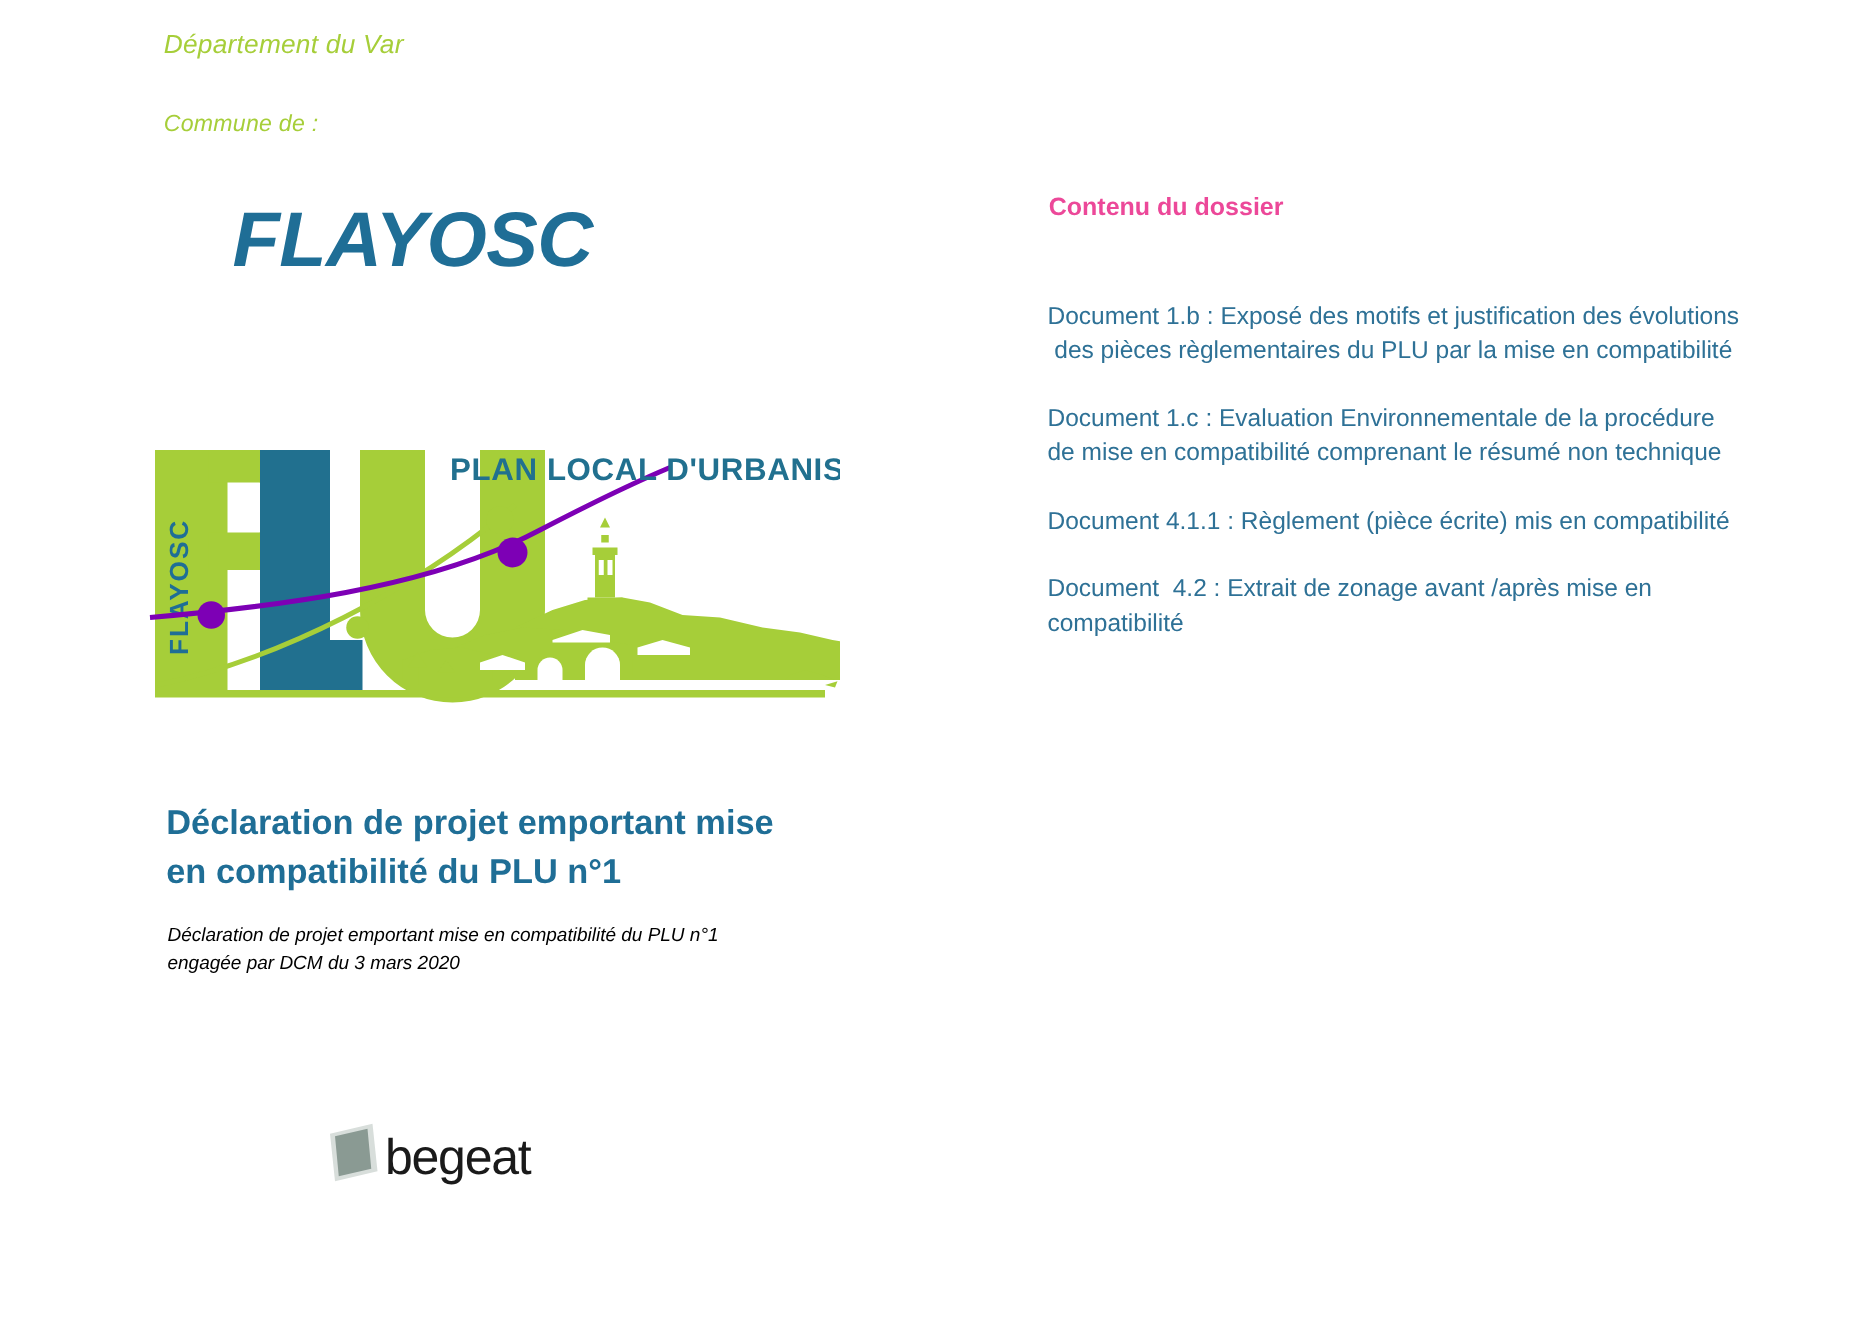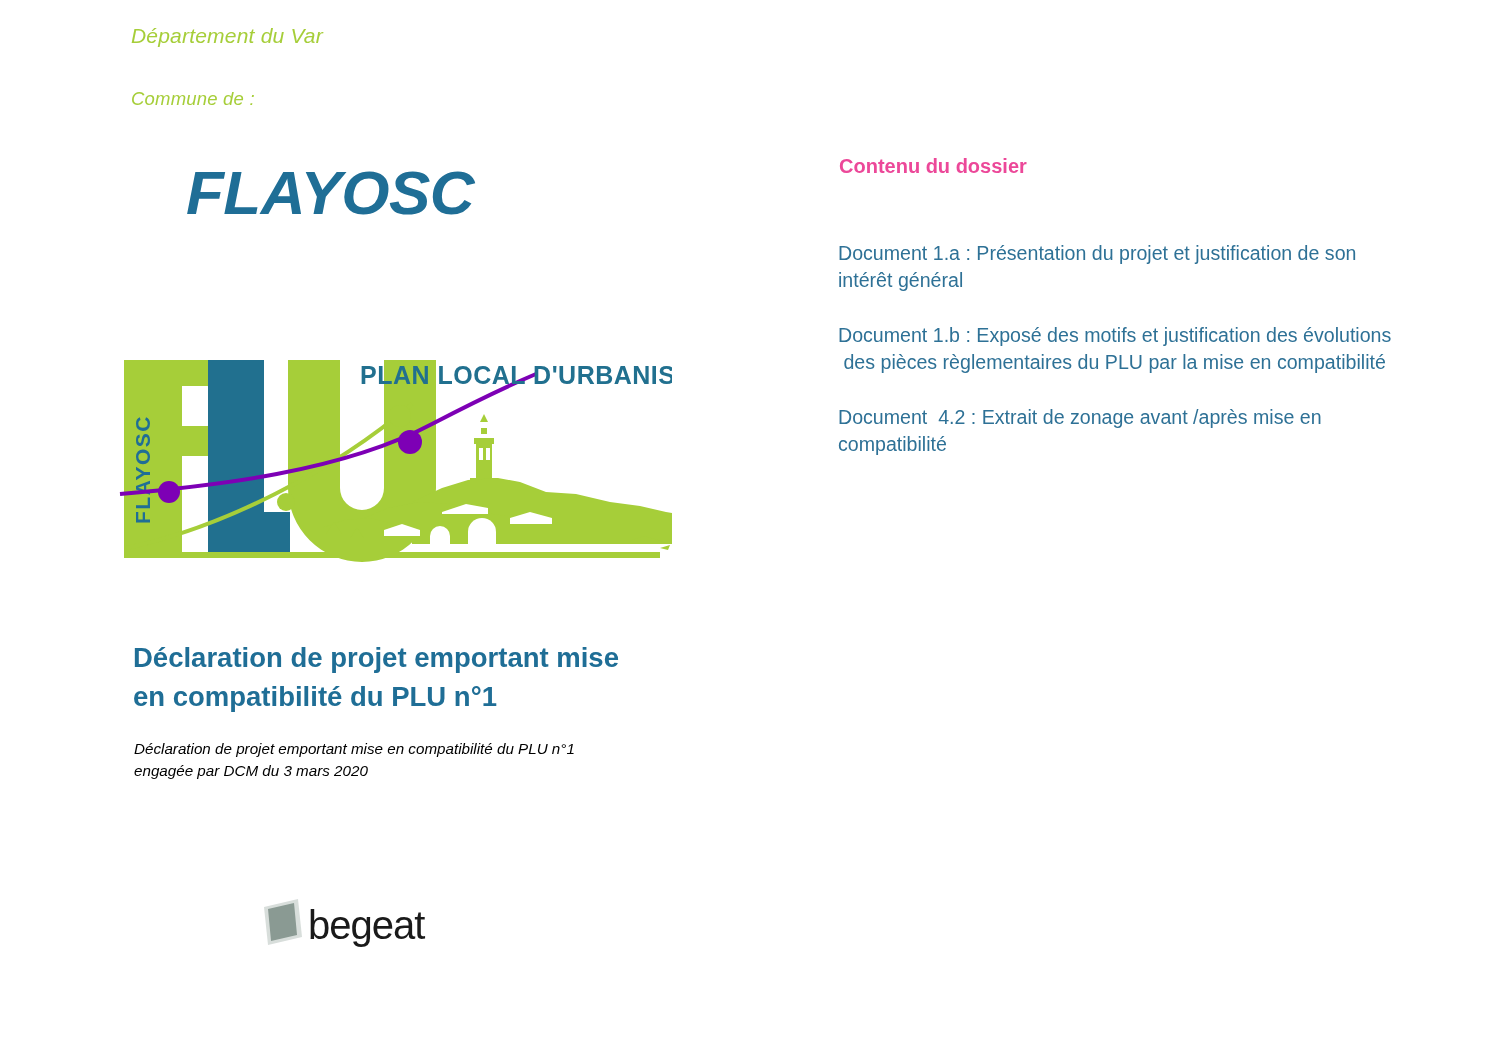--- a/index.html
+++ b/index.html
@@ -197,19 +197,20 @@
       <path d="M6,14 L40,6 L44,44 L10,52 Z" fill="#D8DEDB"></path>
       <path d="M10,16 L36,10 L39,42 L13,48 Z" fill="#8A9A93"></path>
     </g>
     <text x="50" y="46" fill="#1a1a1a" font-family="Liberation Sans, sans-serif" font-size="40" letter-spacing="-1">begeat</text>
   </svg>
 </div>
 
 <div class="abs" id="contenu-heading">Contenu du dossier</div>
 
 <div class="abs" id="doc-list">
-  <div class="doc-entry">Document 1.a : Présentation du projet et justification de son
-intérêt général</div>
   <div class="doc-entry">Document 1.b : Exposé des motifs et justification des évolutions
  des pièces règlementaires du PLU par la mise en compatibilité</div>
+  <div class="doc-entry">Document 1.c : Evaluation Environnementale de la procédure
+de mise en compatibilité comprenant le résumé non technique</div>
+  <div class="doc-entry">Document 4.1.1 : Règlement (pièce écrite) mis en compatibilité</div>
   <div class="doc-entry">Document  4.2 : Extrait de zonage avant /après mise en
 compatibilité</div>
 </div>
 
 </body></html>

